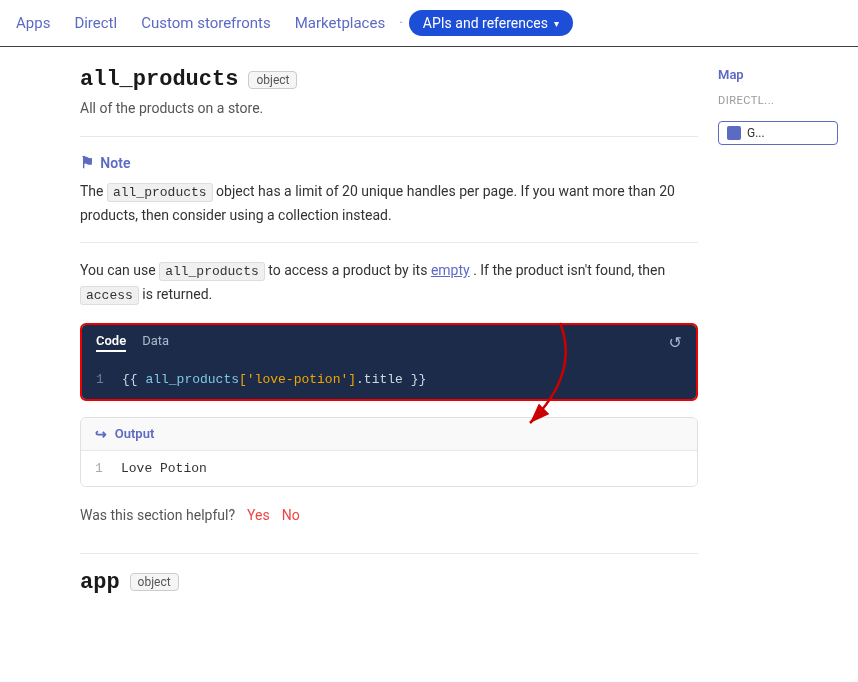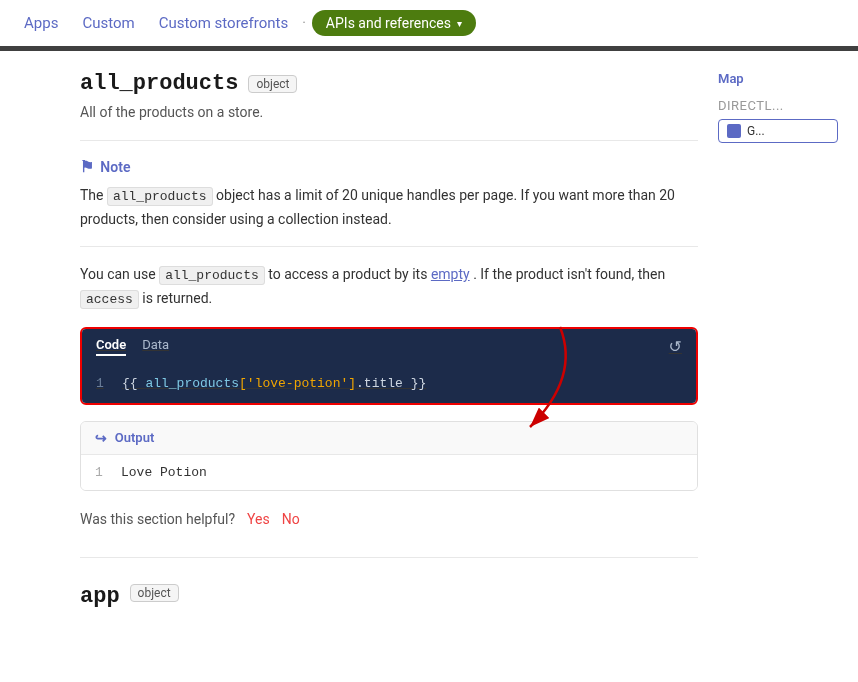--- a/index.html
+++ b/index.html
@@ -5,22 +5,22 @@
     * { box-sizing: border-box; margin: 0; padding: 0; }
     body {
       font-family: -apple-system, BlinkMacSystemFont, 'Segoe UI', Roboto, sans-serif;
       font-size: 14px;
       color: #333;
       background: #fff;
     }
     .top-nav {
       display: flex;
       align-items: center;
-      padding: 10px 24px;
-      border-bottom: 5px solid #404040;
+      padding: 10px 16px;
+      border-bottom: 1px solid #404040;
       gap: 0;
     }
     .nav-link {
       color: #5c6ac4;
       text-decoration: none;
       font-size: 15px;
       padding: 4px 12px;
       cursor: pointer;
     }
     .nav-link:first-child {
@@ -28,21 +28,21 @@
     }
     .nav-separator {
       color: #999;
       font-size: 14px;
       margin: 0 2px;
     }
     .nav-dropdown {
       display: flex;
       align-items: center;
       gap: 6px;
-      background: #4d7c0f;
+      background: #1d4ed8;
       color: #fff;
       border-radius: 20px;
       padding: 5px 14px;
       font-size: 14px;
       cursor: pointer;
       margin-left: 4px;
     }
     .nav-dropdown .chevron {
       font-size: 10px;
     }
@@ -232,50 +232,49 @@
       font-size: 14px;
       color: #555;
     }
     .helpful-btn {
       color: #ef4444;
       cursor: pointer;
       text-decoration: none;
     }
     .second-title {
       display: flex;
-      align-items: flex-start;
+      align-items: center;
       gap: 10px;
       margin-top: 30px;
-      padding-top: 26px;
+      padding-top: 16px;
       border-top: 1px solid #e8e8e8;
     }
     .second-title h2 {
       font-size: 22px;
       font-weight: 700;
       font-family: 'Courier New', monospace;
       color: #1a1a1a;
     }
     .code-block-container {
       position: relative;
-      text-decoration: underline;
     }
     
     .sidebar-map {
       font-size: 13px;
       color: #5c6ac4;
       font-weight: 600;
       margin-bottom: 12px;
       cursor: pointer;
     }
     .sidebar-section-title {
-      font-size: 13px;
+      font-size: 11px;
       color: #999;
       text-transform: uppercase;
       letter-spacing: 0.5px;
-      margin-bottom: 6px;
+      margin-bottom: 14px;
     }
     .sidebar-item-box {
       border: 1px solid #5c6ac4;
       border-radius: 4px;
       padding: 4px 8px;
       display: flex;
       align-items: center;
       gap: 6px;
       font-size: 12px;
       color: #333;
@@ -288,22 +287,23 @@
       border-radius: 2px;
       flex-shrink: 0;
     }
   </style>
 </head>
 <body>
 
 <nav>
   <div class="top-nav">
     <a class="nav-link">Apps</a>
-    <a class="nav-link">Custom</a>
+    <a class="nav-link">Directl</a>
     <a class="nav-link">Custom storefronts</a>
+    <a class="nav-link">Marketplaces</a>
     <span class="nav-separator">·</span>
     <div class="nav-dropdown">
       <span>APIs and references</span>
       <span class="chevron">▾</span>
     </div>
   </div>
 </nav>
 
 <div class="main-layout">
 

